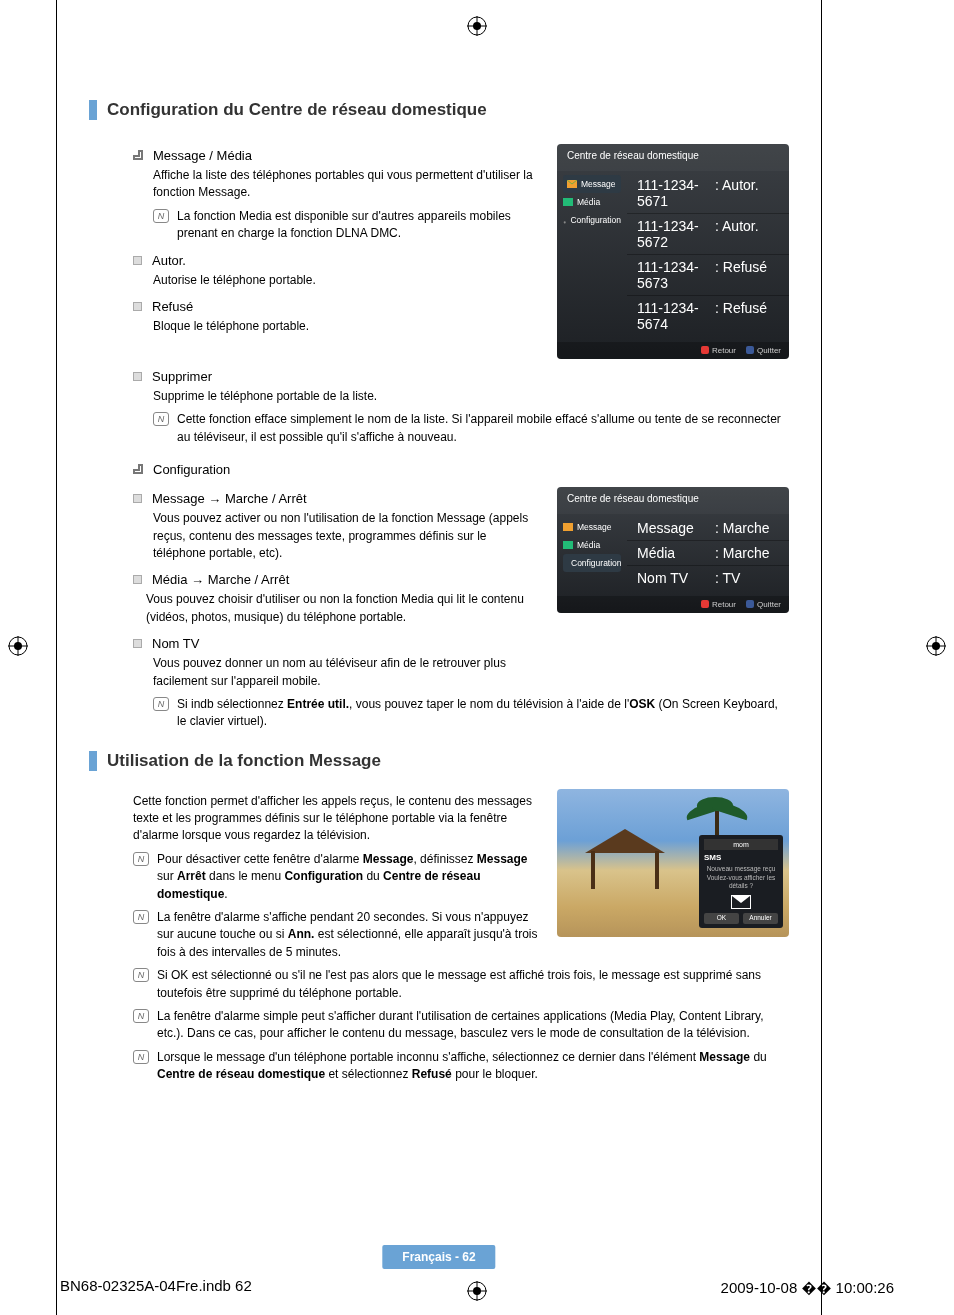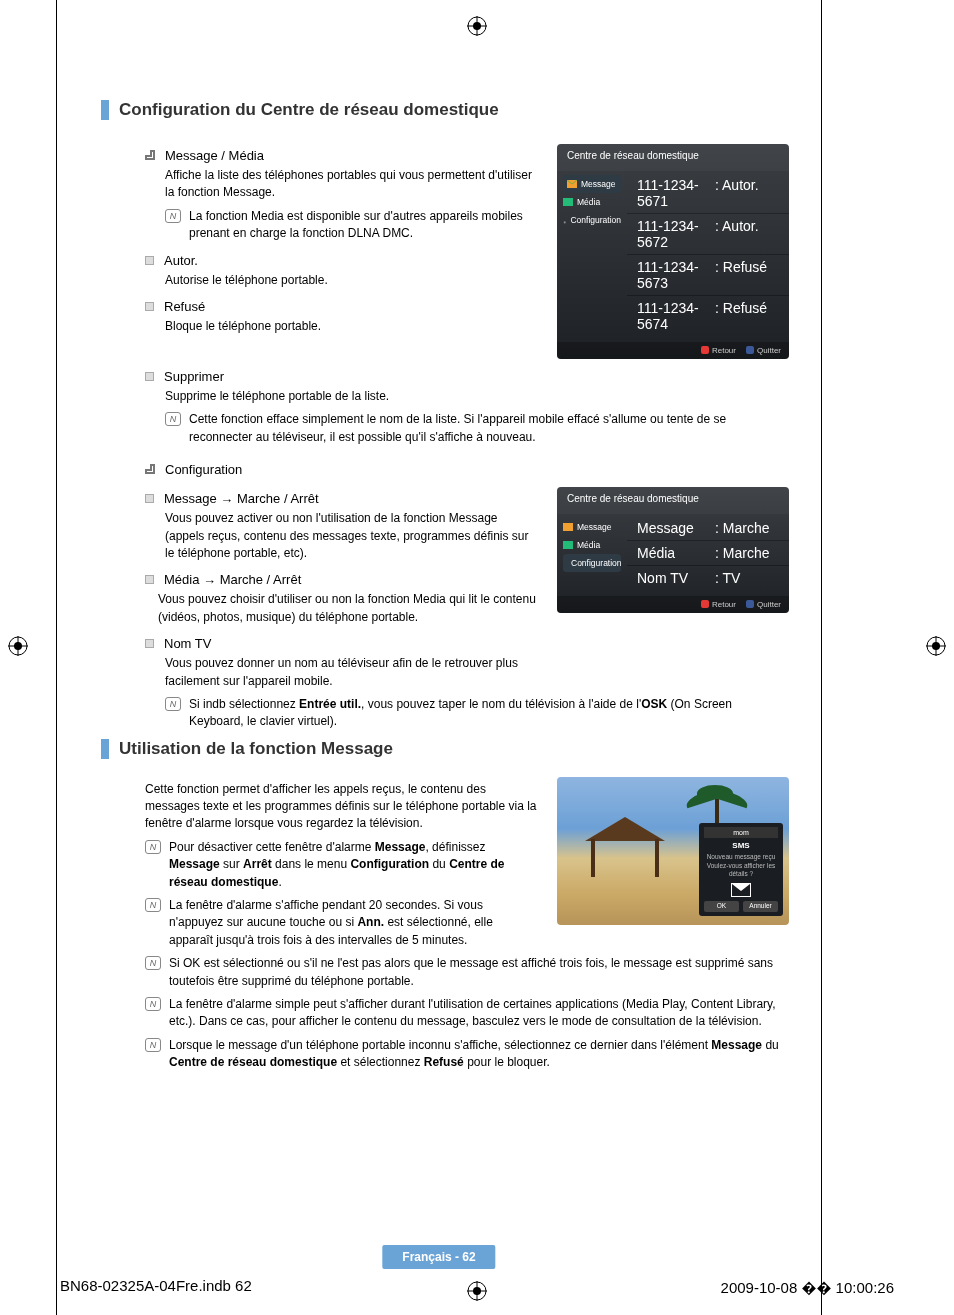--- a/index.html
+++ b/index.html
@@ -1,17 +1,17 @@
 <!DOCTYPE html>
 <html><head>
 <meta charset="utf-8">
 <style>
   * { box-sizing: border-box; margin: 0; padding: 0; }
   body { width: 954px; height: 1315px; background: #fff; font-family: Arial, Helvetica, sans-serif; color: #000; position: relative; }
-  .page { position: absolute; left: 56px; top: 0; width: 766px; height: 1315px; border-left: 1px solid #000; border-right: 1px solid #000; padding: 44px 32px 0 44px; }
+  .page { position: absolute; left: 56px; top: 0; width: 766px; height: 1315px; border-left: 1px solid #000; border-right: 1px solid #000; padding: 44px 32px 0 32px; }
   .crossmark { position: absolute; left: 50%; top: 16px; transform: translateX(-50%); width: 20px; height: 20px; }
   .crossmark svg { display:block; }
   .crossmark-b { position: absolute; left: 50%; bottom: 14px; transform: translateX(-50%); width: 20px; height: 20px; }
   .side-cross-l { position: absolute; left: 8px; top: 636px; width: 20px; height: 20px; }
   .side-cross-r { position: absolute; right: 8px; top: 636px; width: 20px; height: 20px; }
 
   .sec-title-row { display:flex; align-items:center; gap:10px; margin-top:56px; margin-bottom:18px; }
   .sec-bar { width:8px; height:20px; background:#6aa3d5; }
   .sec-title { font-size:17px; font-weight:bold; color:#333; }
 
@@ -52,21 +52,21 @@
   .photo { width:232px; height:148px; border-radius:4px; background:
     linear-gradient(180deg,#8fb5e0 0%, #6ca0d6 35%, #d9c38b 55%, #caa865 80%, #b6945a 100%);
     position:relative; overflow:hidden;}
   .hut{position:absolute; left:28px; top:40px; width:80px; height:60px;}
   .hut-roof{position:absolute; left:0; top:0; width:0; height:0; border-left:40px solid transparent; border-right:40px solid transparent; border-bottom:24px solid #5a3a1e;}
   .hut-post{position:absolute; top:22px; width:4px; height:38px; background:#4a2f16;}
   .palm{position:absolute; right:70px; top:22px; width:4px; height:60px; background:#3a2a14;}
   .palm-leaf{position:absolute; width:36px; height:10px; background:#1f5a2a; border-radius:60% 60% 0 0 / 100% 100% 0 0;}
   .popup{position:absolute; right:6px; top:46px; width:84px; background:#1a1d22; border-radius:3px; padding:4px 5px; color:#fff; font-size:7px; line-height:1.35;}
   .popup-title{background:#333; text-align:center; font-size:7px; padding:1px 0; margin-bottom:2px;}
-  .popup-head{font-weight:bold; text-align:center; font-size:8px; padding:1px 0;}
+  .popup-head{font-weight:bold; text-align:left; font-size:8px; padding:1px 0;}
   .popup-sub{text-align:center; font-size:6.5px; color:#bbb;}
   .env{width:20px; height:14px; margin:4px auto; border:1px solid #fff; position:relative;}
   .env::after{content:""; position:absolute; left:0; top:0; width:0; height:0; border-left:9px solid transparent; border-right:9px solid transparent; border-top:7px solid #fff;}
   .popup-btns{display:flex; gap:4px; margin-top:4px;}
   .popup-btn{flex:1; background:#444; text-align:center; font-size:6.5px; padding:1px 0; border-radius:2px;}
 
   .page-foot { position:absolute; left:50%; bottom:46px; transform:translateX(-50%); background:#6aa3d5; color:#fff; font-size:12px; font-weight:bold; padding:5px 20px; border-radius:2px;}
   .doc-foot { position:absolute; bottom:18px; left:60px; right:60px; display:flex; justify-content:space-between; font-size:15px;}
 
   .narrow { max-width: 480px; }
@@ -281,21 +281,21 @@
     </div>
   </div>
 
   <div class="indent1">
     <div class="note-row" style="margin-left:20px">
       <div class="note-icon">N</div>
       <div><span>Si indb sélectionnez </span><b>Entrée util.</b><span>, vous pouvez taper le nom du télévision à l'aide de l'</span><b>OSK</b><span> (On Screen Keyboard, le clavier virtuel).</span></div>
     </div>
   </div>
 
-  <div class="sec-title-row" style="margin-top:8px">
+  <div class="sec-title-row" style="margin-top:20px">
     <div class="sec-bar"></div>
     <div class="sec-title">Utilisation de la fonction Message</div>
   </div>
 
   <div class="cols">
     <div class="col-l">
       <div class="body-txt indent1 narrow" style="margin-left:44px">Cette fonction permet d'afficher les appels reçus, le contenu des messages texte et les programmes définis sur le téléphone portable via la fenêtre d'alarme lorsque vous regardez la télévision.</div>
       <div class="indent1">
         <div class="note-row">
             <div class="note-icon">N</div>

